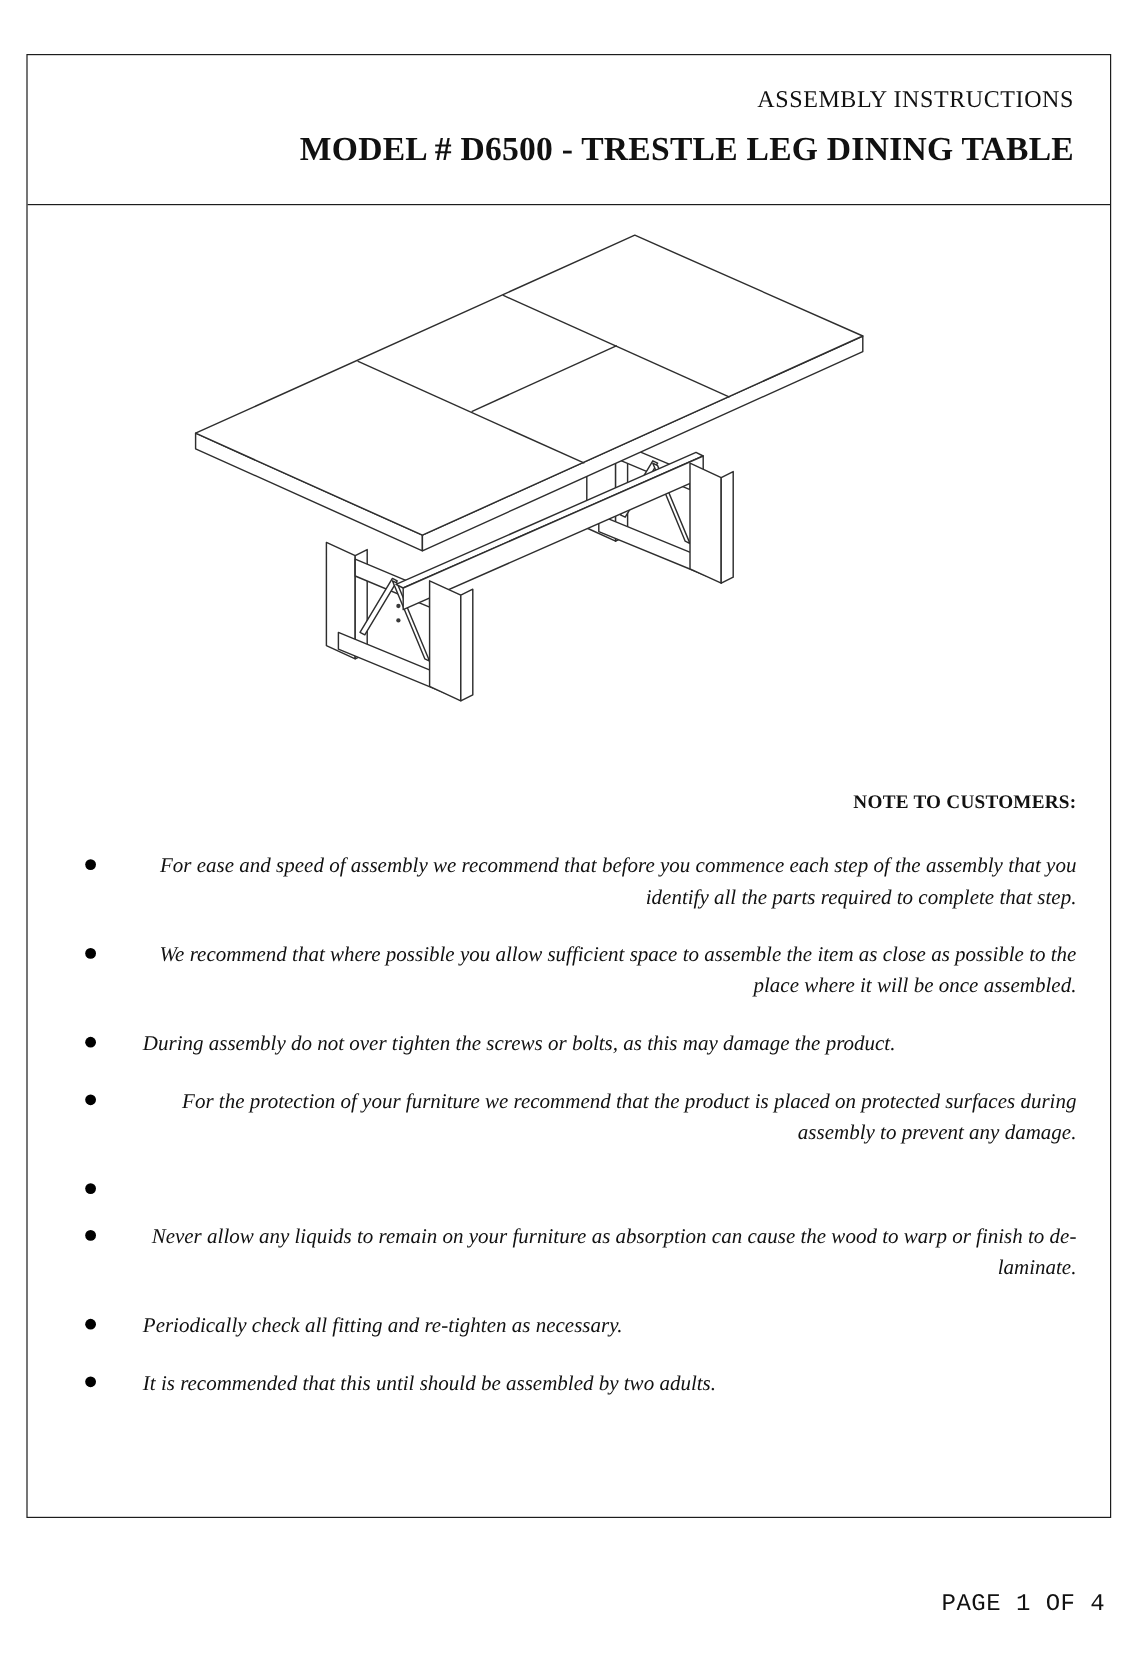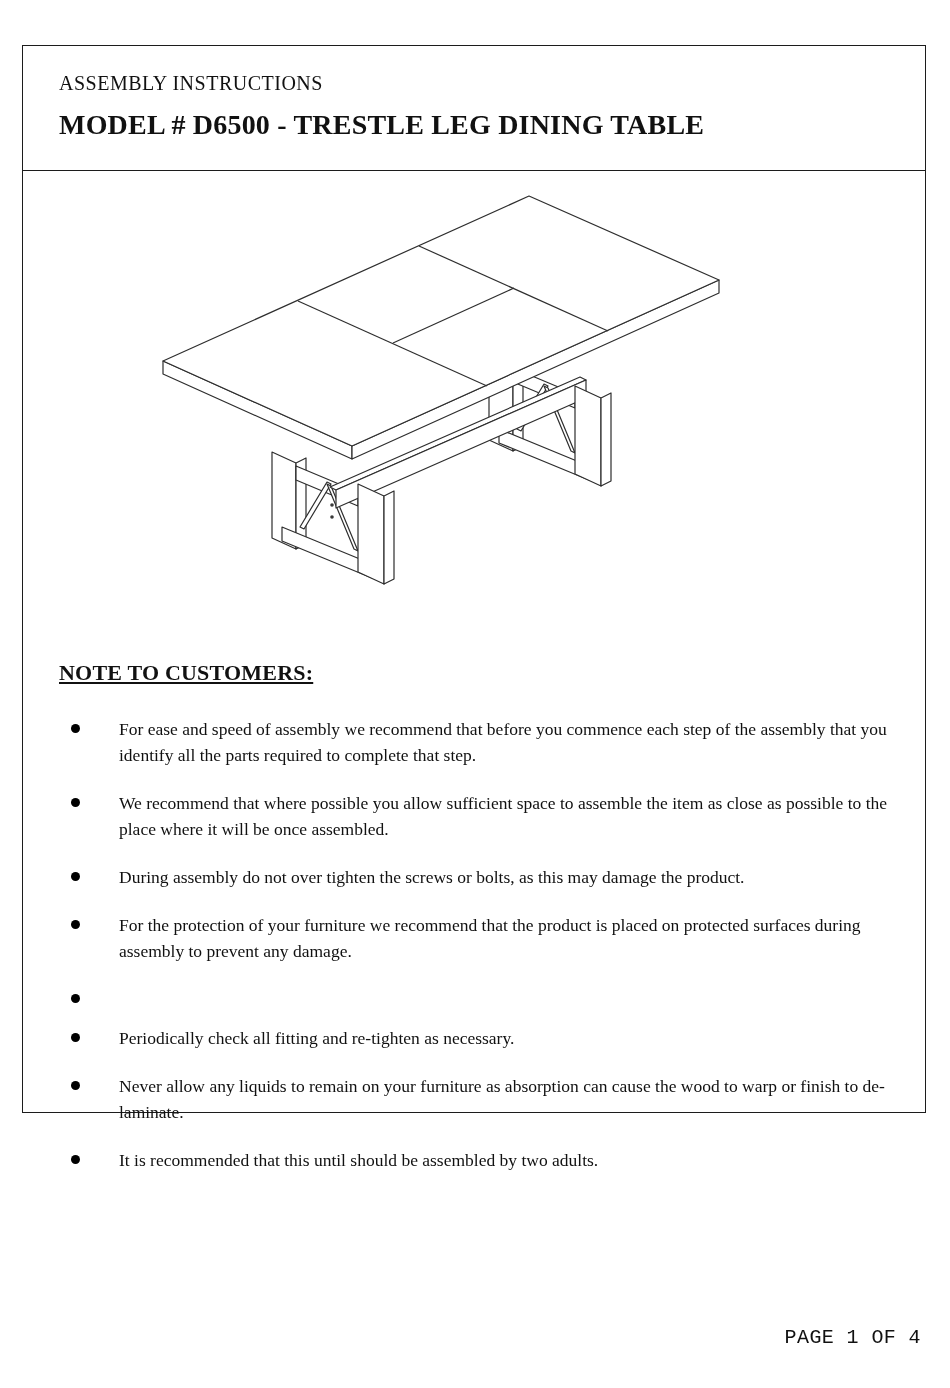--- a/index.html
+++ b/index.html
@@ -1,22 +1,23 @@
 <!DOCTYPE html>
 <html><head>
 <meta charset="utf-8">
 <style>
   html,body { margin:0; padding:0; background:#ffffff; }
   body { width:950px; height:1388px; position:relative; font-family:"Liberation Serif", serif; color:#111; }
 
   .sheet {
     position:absolute; left:22px; top:45px;
-    width:904px; height:1068px;
+    width:904px; height:1220px;
     border:1px solid #1c1c1c;
     box-sizing:border-box;
+    text-align:right;
   }
 
   .header { position:absolute; left:36px; top:26px; right:30px; }
   .title { font-size:20px; letter-spacing:0.5px; font-weight:400; }
   .model-line { font-size:28px; font-weight:700; margin-top:14px; letter-spacing:0.2px; }
 
   .header-divider {
     position:absolute; left:0; top:124px; width:100%; height:0;
     border-top:1px solid #1c1c1c;
   }
@@ -25,23 +26,23 @@
     position:absolute; left:0; top:0; width:950px; height:650px;
     pointer-events:none;
   }
   .illustration polygon, .illustration line {
     fill:#ffffff; stroke:#2e2e2e; stroke-width:1.2; stroke-linejoin:round;
   }
   .illustration line { fill:none; }
   .illustration circle { fill:#3a3a3a; stroke:none; }
 
   .notes { position:absolute; left:36px; right:28px; top:614px; }
-  .notes-heading { font-size:22px; font-weight:700; letter-spacing:0.2px;text-decoration:underline; }
+  .notes-heading { font-size:16px; font-weight:700; letter-spacing:0.2px; }
 
-  .note-list { list-style:none; margin:30px 0 16px 0; padding:0 0 0 12px; }
+  .note-list { list-style:none; margin:30px 0 16px 0; padding:0 0 0 12px;font-style:italic; }
   .note-list li {
     display:flex; align-items:flex-start; gap:39px;
     margin-bottom:22px; font-size:17.5px; line-height:26px;
   }
   .bullet {
     flex:0 0 auto; width:9px; height:9px; border-radius:50%;
     background:#000; margin-top:8px;
   }
   .note-text { max-width:782px; }
 
@@ -79,25 +80,25 @@
       </li>
       <li>
         <span class="bullet"></span>
         <span class="note-text">For the protection of your furniture we recommend that the product is placed on protected surfaces during assembly to prevent any damage.</span>
       </li>
       <li>
         <span class="bullet"></span>
       </li>
       <li>
         <span class="bullet"></span>
-        <span class="note-text">Periodically check all fitting and re-tighten as necessary.</span>
+        <span class="note-text">Never allow any liquids to remain on your furniture as absorption can cause the wood to warp or finish to de-laminate.</span>
       </li>
       <li>
         <span class="bullet"></span>
-        <span class="note-text">Never allow any liquids to remain on your furniture as absorption can cause the wood to warp or finish to de-laminate.</span>
+        <span class="note-text">Periodically check all fitting and re-tighten as necessary.</span>
       </li>
       <li>
         <span class="bullet"></span>
         <span class="note-text">It is recommended that this until should be assembled by two adults.</span>
       </li>
     </ul>
   </div>
 
 </div>
 

